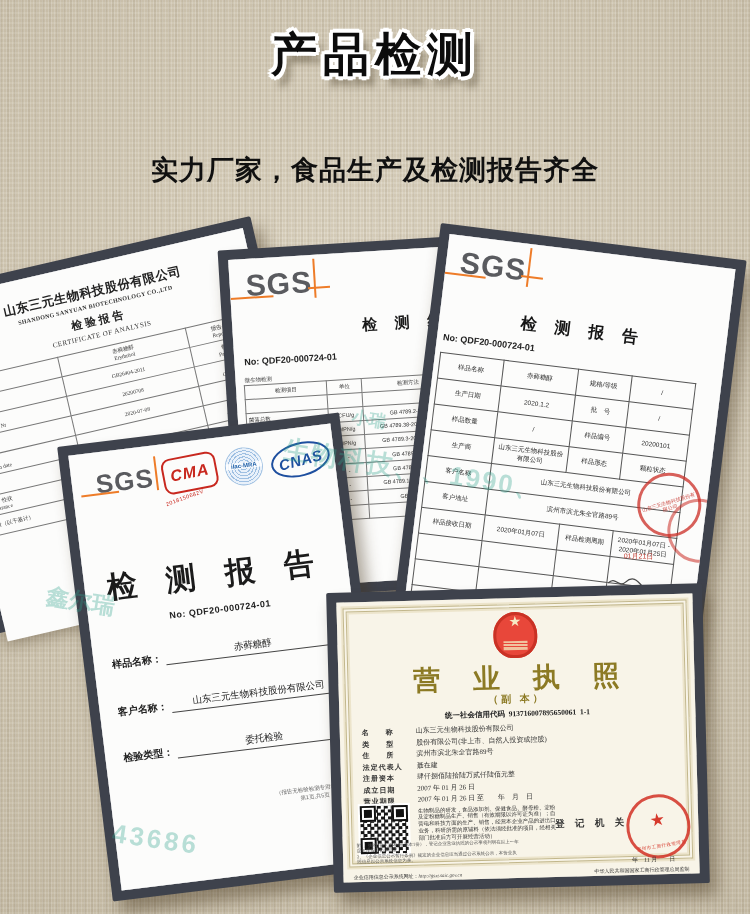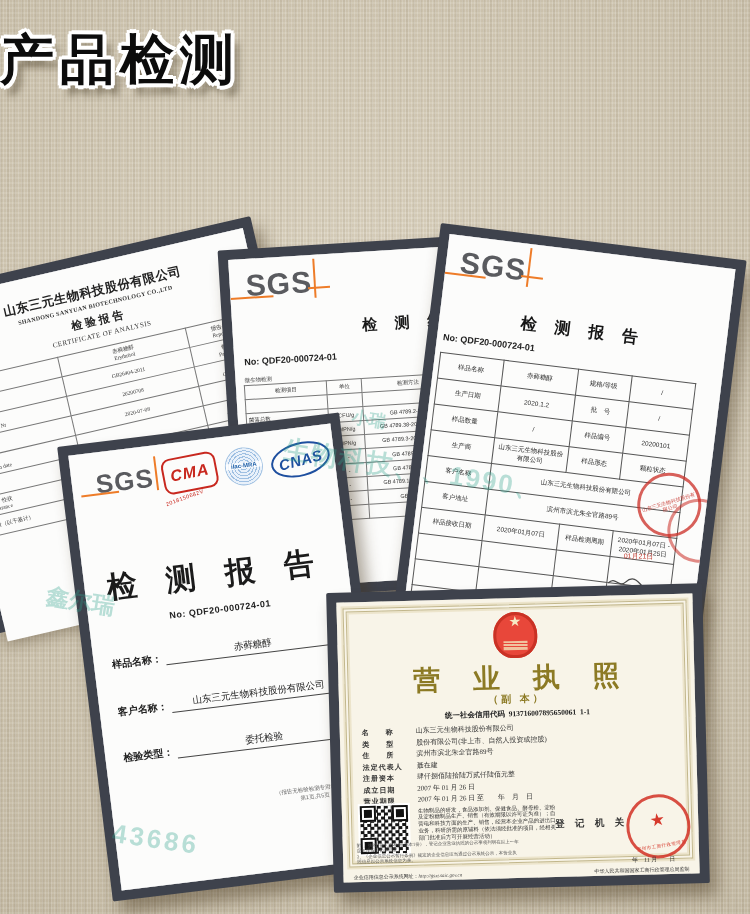--- a/index.html
+++ b/index.html
@@ -8,22 +8,22 @@
     background-color:#d6ccb6;
     background-image:
       radial-gradient(120% 95% at 50% 38%, rgba(255,255,255,.14), rgba(96,82,56,.18) 95%),
       repeating-linear-gradient(90deg, rgba(255,255,255,.20) 0 1px, rgba(0,0,0,0) 1px 3px),
       repeating-linear-gradient(90deg, rgba(118,103,76,.10) 0 2px, rgba(0,0,0,0) 2px 7px),
       repeating-linear-gradient(0deg, rgba(255,255,255,.06) 0 2px, rgba(132,118,88,.07) 2px 5px);}
   .serif{font-family:"Liberation Serif","DejaVu Serif",serif;}
   .pre{white-space:pre-line;}
 
   
-  .page-title{position:absolute;top:24px;left:0;width:100%;
-    font-weight:900;font-size:54px;letter-spacing:6px;color:#0c0c0c;
+  .page-title{position:absolute;top:24px;left:0;width:100%;text-align:center;
+    font-weight:900;font-size:46px;letter-spacing:6px;color:#0c0c0c;
     text-shadow:-3px -3px 0 #fff,3px -3px 0 #fff,-3px 3px 0 #fff,3px 3px 0 #fff,
       0 -4px 0 #fff,0 4px 0 #fff,-4px 0 0 #fff,4px 0 0 #fff,7px 10px 7px rgba(45,33,12,.5);}
   .page-subtitle{position:absolute;top:152px;left:0;width:100%;text-align:center;
     font-weight:700;font-size:27px;letter-spacing:1px;color:#101010;}
 
   
   .card{position:absolute;border:10px solid #3e424c;background:#fbfbfa;
     box-shadow:7px 13px 16px rgba(70,56,32,.45), inset 0 0 0 1px #9094a0;border-radius:2px;}
   .paper{position:relative;width:100%;height:100%;overflow:hidden;background:#fcfcfb;}
   #card-coa{left:-48px;top:250px;width:322px;height:330px;transform:rotate(-13deg);z-index:1;}
@@ -138,20 +138,21 @@
   .wm2{left:46px;top:586px;font-size:23px;transform:rotate(9deg);}
   .wm3{left:112px;top:824px;font-size:26px;transform:rotate(8deg);letter-spacing:3px;}
   .wm4{left:352px;top:408px;font-size:17px;transform:rotate(9deg);}
 </style>
 </head>
 <body>
 
 <div id="stage">
 
   <div class="page-title">产品检测</div>
+  <div class="page-subtitle">实力厂家，食品生产及检测报告齐全</div>
 
   <div class="card" id="card-coa">
     <div class="paper serif">
       <div class="coa-co">山东三元生物科技股份有限公司</div>
       <div class="coa-co-en">SHANDONG SANYUAN BIOTECHNOLOGY CO.,LTD</div>
       <div class="coa-t">检验报告</div>
       <div class="coa-t-en">CERTIFICATE OF ANALYSIS</div>
       <table class="coa-table">
         <tbody>
             <tr>

